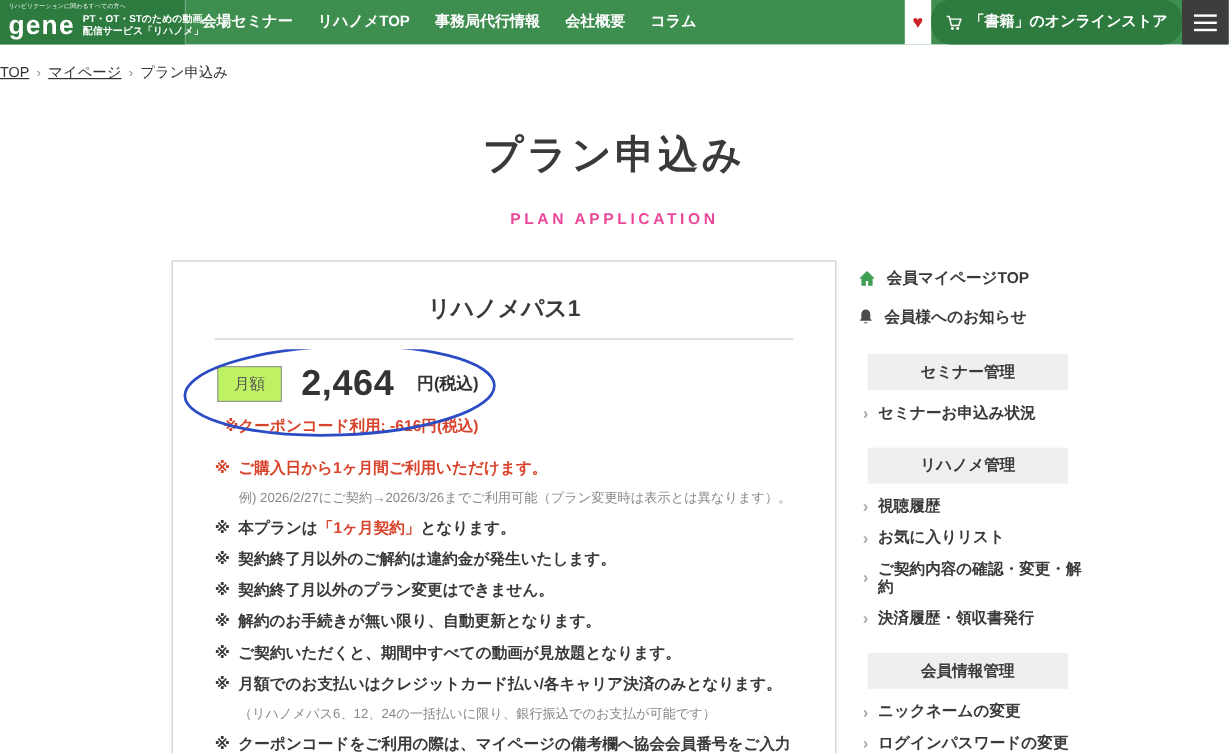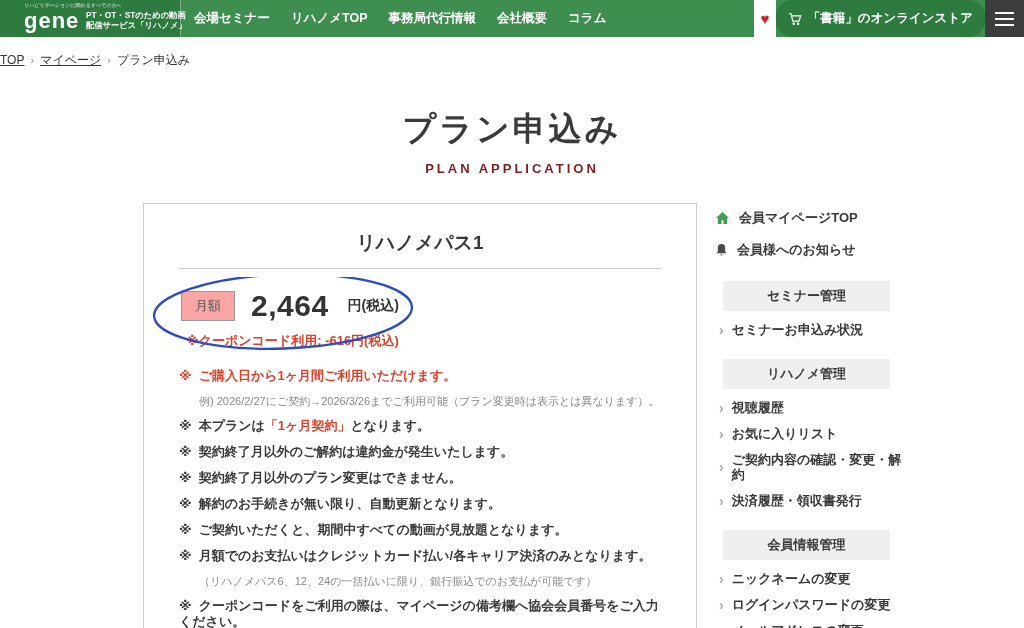--- a/index.html
+++ b/index.html
@@ -1,21 +1,21 @@
 <!DOCTYPE html>
 <html><head>
 <meta charset="utf-8">
 <style>
   * { margin:0; padding:0; box-sizing:border-box; }
   html,body { width:1024px; height:628px; overflow:hidden; background:#fff;
     font-family:"Liberation Sans","DejaVu Sans",sans-serif; color:#3a3a3a; }
 
   
   .header { display:flex; height:37px; background:#3e8e4f; color:#fff; align-items:stretch; }
-  .logo-block { width:181px; background:#2e7b40; padding:2px 24px 3px; border-right:1px solid rgba(255,255,255,.35); flex:none; }
+  .logo-block { width:155px; background:#2e7b40; padding:2px 7px 3px; border-right:1px solid rgba(255,255,255,.35); flex:none; }
   .logo-tagline { font-size:9px; transform:scale(.56); transform-origin:left top; white-space:nowrap; opacity:.9; height:7px; }
   .logo-row { display:flex; align-items:center; gap:7px; margin-top:1px; }
   .logo-text { font-size:22px; font-weight:bold; line-height:22px; letter-spacing:1px; }
   .logo-sub { font-size:9px; line-height:11px; font-weight:bold; white-space:nowrap; transform:scale(.92); transform-origin:left center; }
   .nav { display:flex; align-items:center; gap:21px; padding-left:13px; font-size:12.5px; font-weight:bold; }
   .nav a { color:#fff; text-decoration:none; white-space:nowrap; cursor:pointer; }
   .header-right { margin-left:auto; display:flex; align-items:stretch; }
   .fav-box { width:22px; background:#fff; display:flex; align-items:center; justify-content:center; cursor:pointer; }
   .heart { color:#cc2127; font-size:15px; line-height:1; }
   .btn-mypage { background:#e9c64f; color:#333; display:flex; align-items:center; gap:6px; padding:0 12px; font-size:12.5px; font-weight:bold; cursor:pointer; white-space:nowrap; }
@@ -24,33 +24,33 @@
   .menu-box i { display:block; width:19px; height:2px; background:#fff; }
 
   
   .breadcrumb { text-align:left; padding:15px 28px 0 0; font-size:12px; color:#333; }
   .breadcrumb a { color:#333; text-decoration:underline; cursor:pointer; }
   .bc-sep { color:#888; margin:0 6px; font-size:11px; }
 
   
   .title-wrap { text-align:center; margin-top:38px; }
   .title-wrap h1 { font-size:33px; letter-spacing:3px; color:#3a3a3a; font-weight:bold; }
-  .title-sub { margin-top:9px; color:#7f1d1d; font-size:13px; letter-spacing:3px; font-weight:bold; }
+  .title-sub { margin-top:23px; color:#ec4899; font-size:13px; letter-spacing:3px; font-weight:bold; }
 
   
   .main-row { display:flex; margin:27px 0 0 143px; align-items:flex-start; }
   .plan-box { width:554px; border:1px solid #ccc; background:#fff; padding:26px 35px 0; height:450px; flex:none; }
   .plan-heading { display:flex; align-items:baseline;justify-content:center; }
   .plan-title-main { font-size:19px; font-weight:bold; }
   .plan-title-sub { font-size:13px; font-weight:bold; }
   .plan-hr { border:none; border-top:1px solid #ccc; margin-top:12px; }
 
   .price-section { position:relative; margin-top:20px; padding-left:2px; }
   .price-row { display:flex; align-items:center; }
-  .price-label { border:1px solid #999; padding:5px 13px; font-size:13px; color:#555; background:#fca5a5; }
+  .price-label { border:1px solid #999; padding:5px 13px; font-size:13px; color:#555; background:#bef264; }
   .price-value { font-size:30px; font-weight:bold; margin-left:16px; color:#333; letter-spacing:0.5px; }
   .price-unit { font-size:14px; font-weight:bold; color:#333; margin-left:19px; }
   .coupon-line { margin-top:9px; padding-left:5px; color:#d9432c; font-size:13px; font-weight:bold; }
   .ellipse-svg { position:absolute; left:-30px; top:-12px; pointer-events:none; }
 
   .notes { margin-top:18px; }
   .note { font-size:13px; font-weight:bold; color:#3a3a3a; line-height:16px; margin-bottom:10px; }
   .note-mark { margin-right:7px; }
   .note-red { color:#d9432c; }
   .note-sub { font-size:11px; color:#888; font-weight:normal; margin:2px 0 10px 20px; line-height:14px; }

